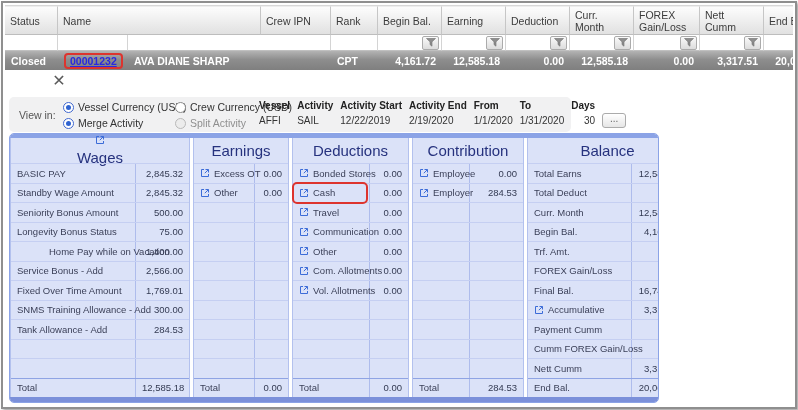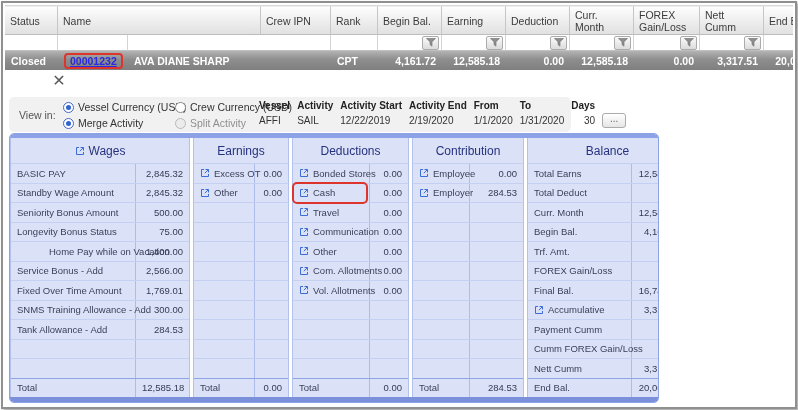--- a/index.html
+++ b/index.html
@@ -48,21 +48,21 @@
             color:#666;font-size:10px;padding:0 2px;cursor:pointer;}
   
   .panel{position:absolute;left:6px;top:130px;width:650px;height:270px;border:1px solid #8ba3e6;
          border-radius:5px;overflow:hidden;box-sizing:border-box;background:#fff;}
   .p-topbar{height:4px;background:#8ba3e6;}
   .p-botbar{height:5px;background:#7b90da;}
   .p-body{height:259px;display:flex;gap:3px;background:#fff;}
   .p-group{flex:none;background:#dbe2f8;border-left:1px solid #b3c1ee;border-right:1px solid #b3c1ee;
            box-sizing:border-box;display:flex;flex-direction:column;}
   .p-head{height:25px;display:flex;align-items:center;justify-content:center;gap:4px;
-          font-size:12px;color:#26327e;}
+          font-size:15px;color:#26327e;flex-direction:column;}
   .p-row{height:19.5px;box-sizing:border-box;display:flex;border-top:1px solid #c5cff2;}
   .p-row.p-total{border-top:1px solid #8fa4e4;}
   .p-label{flex:none;box-sizing:border-box;display:flex;align-items:center;gap:4px;
            padding:0 3px 0 6px;font-size:9.5px;color:#3a3f57;white-space:nowrap;position:relative;}
   .p-val{flex:1;box-sizing:border-box;display:flex;align-items:center;justify-content:flex-end;
          padding:0 6px;font-size:9.5px;color:#333a52;border-left:1px solid #aebcec;white-space:nowrap;}
   .hl-red::after{content:"";position:absolute;left:-1px;right:1px;top:-2px;bottom:-2px;
                  border:2px solid #dd342e;border-radius:5px;pointer-events:none;}
   .ext-icon{display:inline-flex;flex:none;cursor:pointer;}
 </style>

